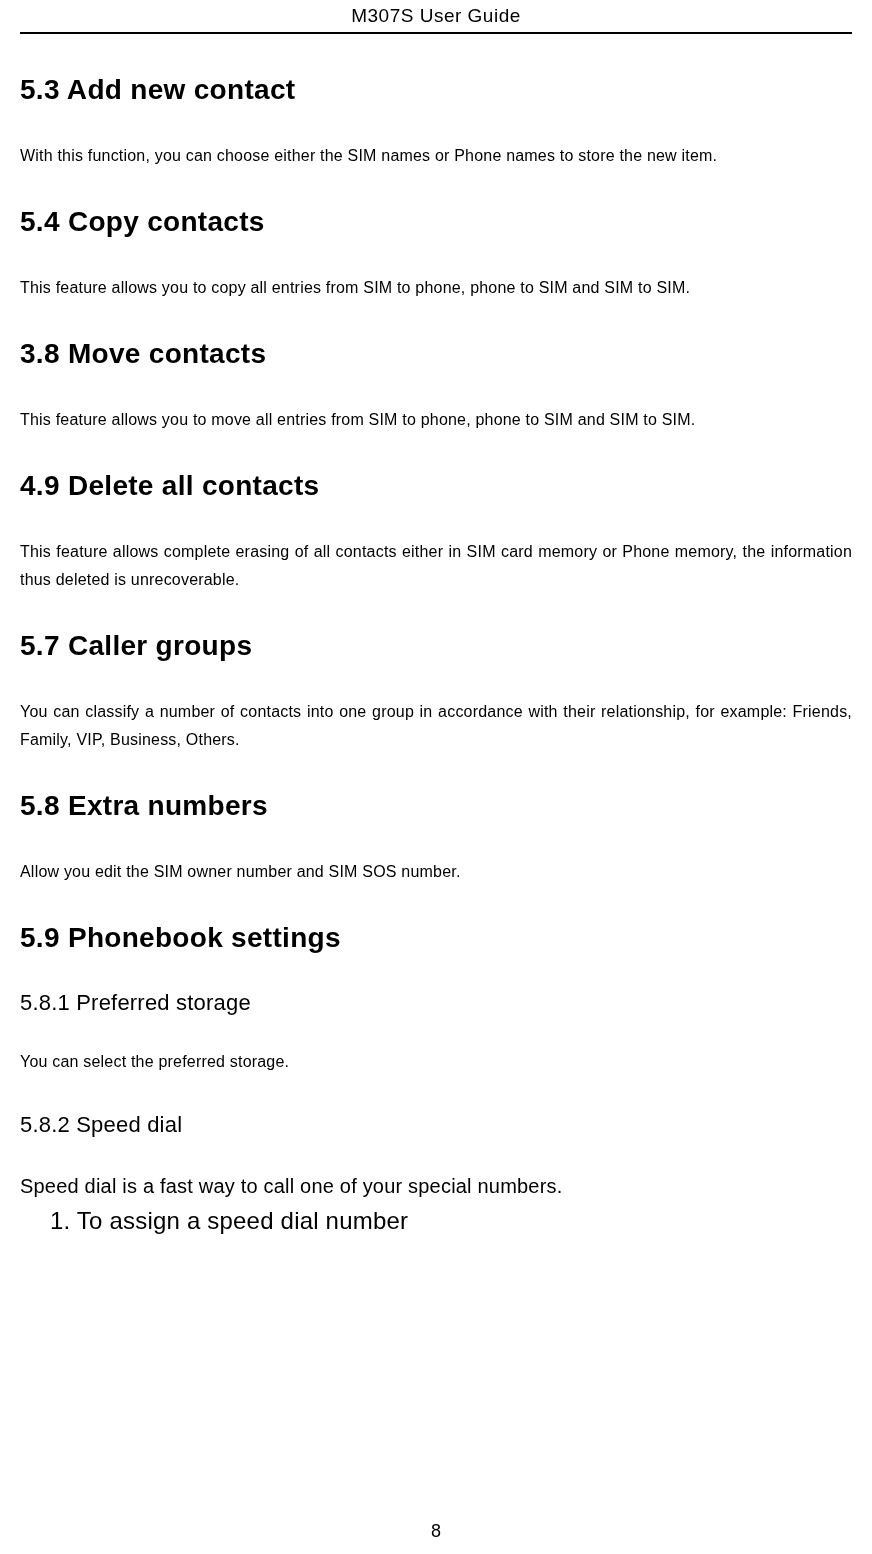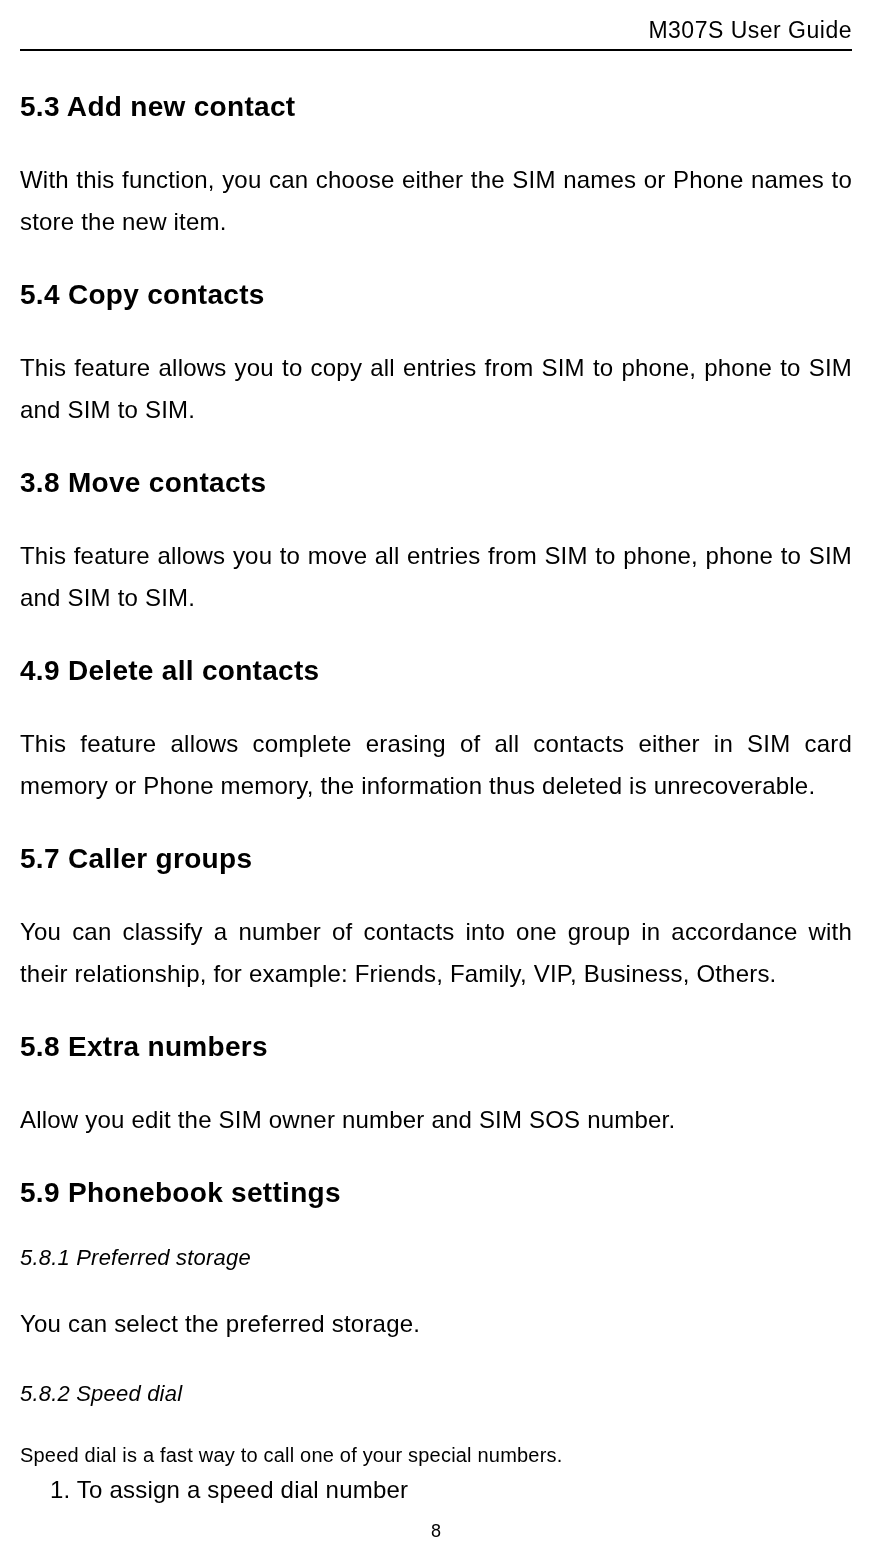--- a/index.html
+++ b/index.html
@@ -13,46 +13,45 @@
       color: #000000;
       width: 872px;
       height: 1554px;
       position: relative;
       padding: 0;
     }
     .page {
       padding: 0 20px;
     }
     .header-title {
-      text-align: right;
-      font-size: 23px;
-      padding-top: 17px;
+      text-align: center;
+      font-size: 19px;
+      padding-top: 5px;
       padding-bottom: 5px;
       letter-spacing: 0.5px;
     }
     .header-rule {
       border: none;
       border-top: 2px solid #000;
       margin: 0 0 40px 0;
     }
     .section-heading {
       font-size: 28px;
       font-weight: bold;
       margin-bottom: 36px;
       letter-spacing: 0.3px;
     }
     .sub-heading {
       font-size: 22px;
       font-weight: normal;
       margin-bottom: 32px;
       letter-spacing: 0.2px;
-      font-style: italic;
     }
     .body-text {
-      font-size: 24px;
+      font-size: 16px;
       line-height: 1.75;
       margin-bottom: 36px;
       text-align: justify;
       letter-spacing: 0.2px;
     }
     .body-text-tight {
       font-size: 20px;
       line-height: 1.6;
       letter-spacing: 0.2px;
     }

